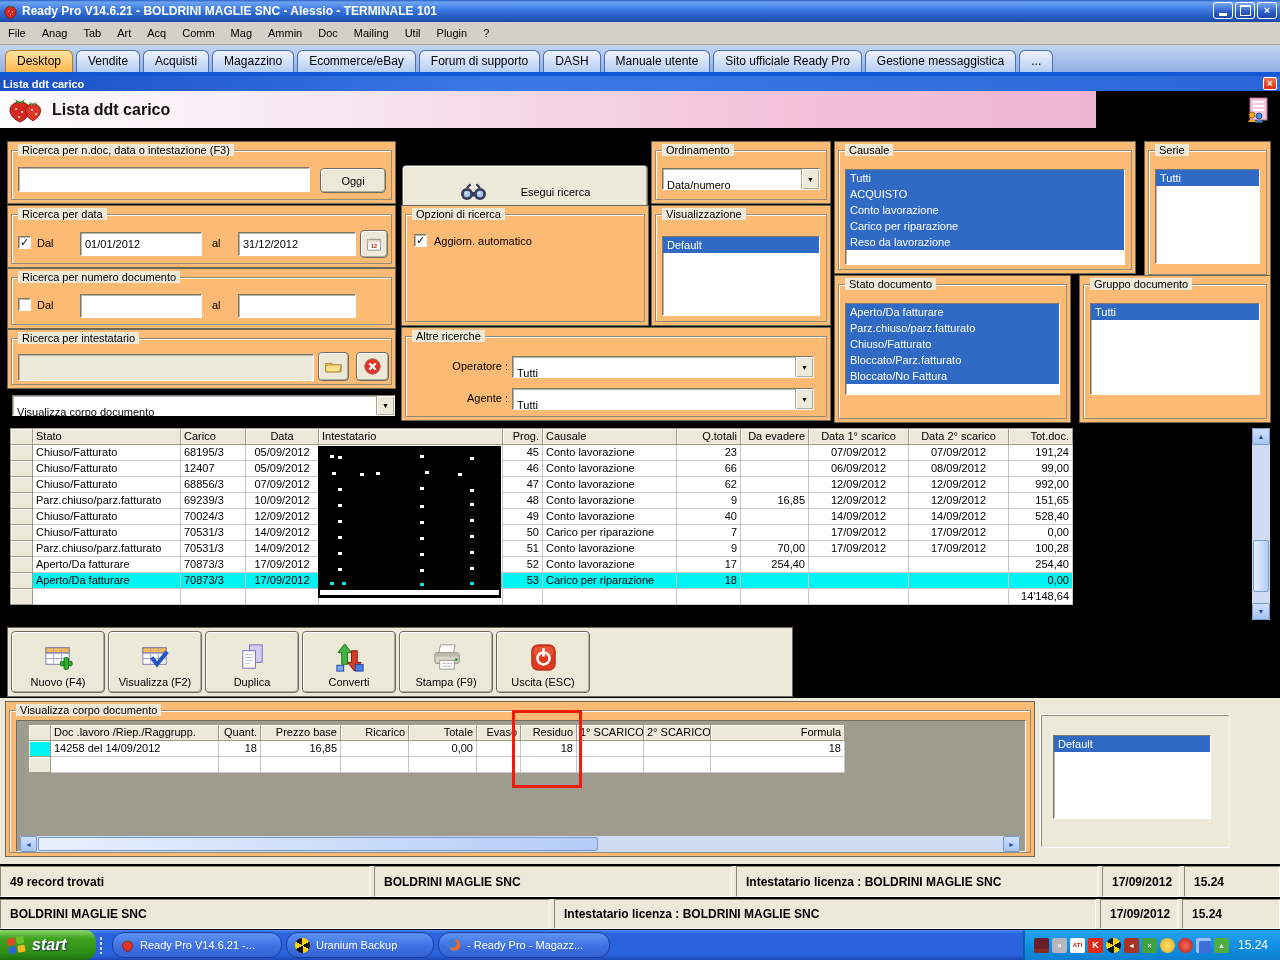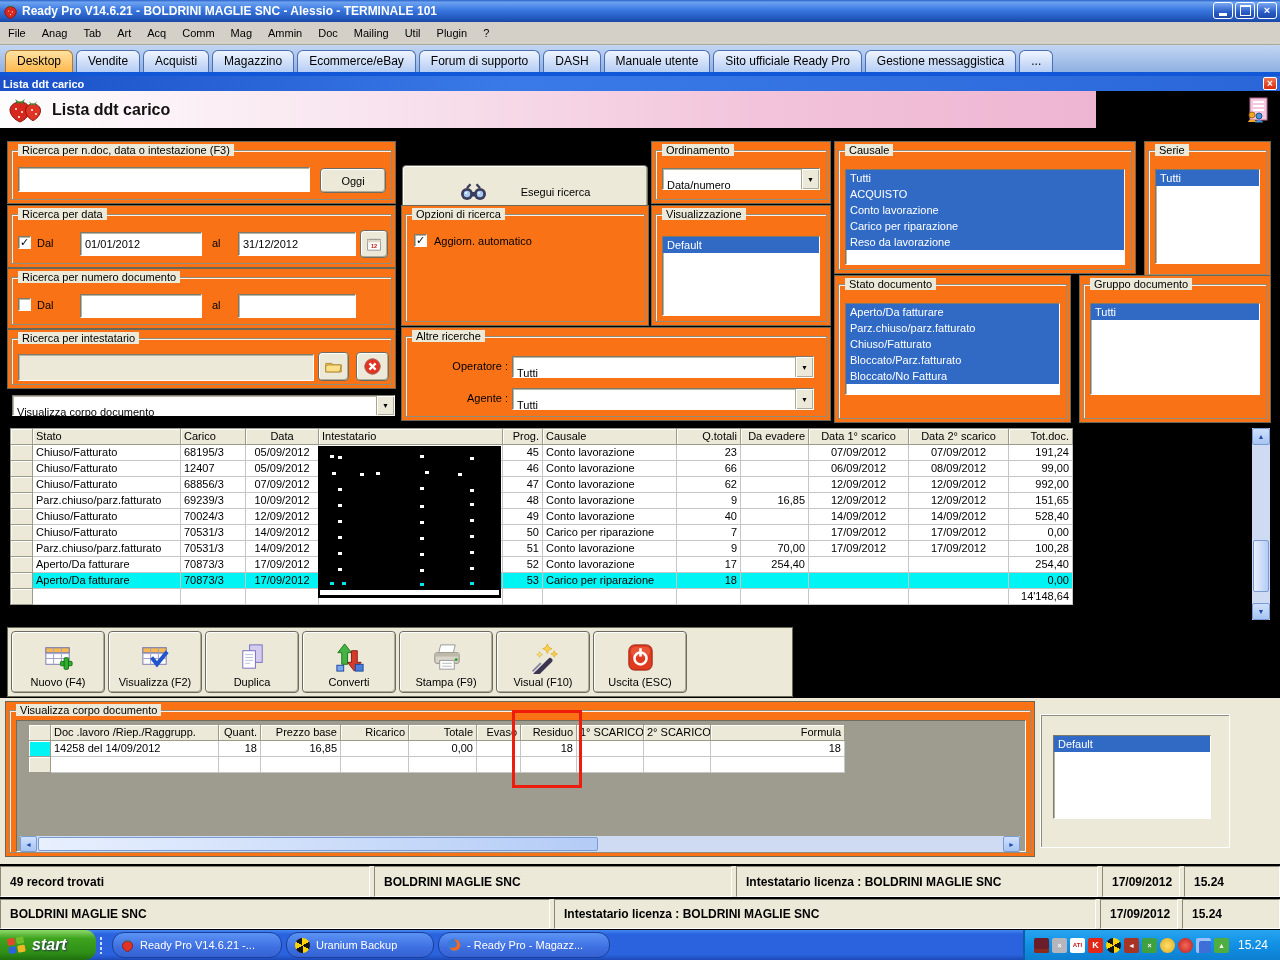--- a/index.html
+++ b/index.html
@@ -29,21 +29,21 @@
   .bluebar{left:0;top:72px;width:1280px;height:4px;background:#1058d8}
   
   .innerbar{left:0;top:76px;width:1280px;height:15px;background:linear-gradient(90deg,#1a50c8,#3a7ae8 40%,#2a66d8);
     color:#fff;font-weight:bold;display:flex;align-items:center;padding-left:3px;box-sizing:border-box}
   .innerclose{position:absolute;right:3px;top:1px;width:14px;height:13px;background:linear-gradient(180deg,#f0734e,#d82c10);
     border:1px solid #fff;border-radius:2px;color:#fff;font-size:10px;font-weight:bold;line-height:11px;text-align:center;box-sizing:border-box}
   .pinkheader{left:0;top:91px;width:1096px;height:37px;background:linear-gradient(90deg,#fefdfd 0%,#f8e3ee 35%,#f2c3da 70%,#eeb5d2 100%);
     display:flex;align-items:center}
   .pinkheader h1{font-size:16px;font-weight:bold;margin:0 0 0 52px;color:#111}
   
-  .gb{background:#f97316;box-shadow:0 0 0 1px #6a6857}
+  .gb{background:#fdba74;box-shadow:0 0 0 1px #6a6857}
   .gbb{position:absolute;left:3px;right:3px;top:8px;bottom:3px;border:1px solid #8f8d7c;box-shadow:inset 1px 1px 0 rgba(255,255,255,.9)}
   .lg{position:absolute;top:2px;left:10px;background:#ECE9D8;padding:0 4px;z-index:2;white-space:nowrap}
   
   .tb{background:#fff;border:1px solid;border-color:#7c7a6c #fff #fff #7c7a6c;box-shadow:inset 1px 1px 0 #b8b5a5;box-sizing:border-box;
     font-family:inherit;font-size:11px;padding:2px 4px;outline:none}
   .tb.dis{background:#ece9d8}
   .btn{background:#ECE9D8;border:1px solid #6e6c60;border-radius:4px;box-shadow:inset 1px 1px 0 #fff,inset -1px -1px 0 #b0ac9a;
     font-family:inherit;font-size:11px;color:#000;display:flex;align-items:center;justify-content:center;box-sizing:border-box;cursor:default}
   .cb{width:13px;height:13px;background:#fff;border:1px solid;border-color:#7c7a6c #fff #fff #7c7a6c;box-shadow:inset 1px 1px 0 #b8b5a5;
     display:inline-flex;align-items:center;justify-content:center;font-size:11px;line-height:1;box-sizing:border-box}
@@ -574,30 +574,20 @@
     <button class="btn tbtn">
       <svg width="33" height="33" viewBox="0 0 34 34">
           <polygon points="11,4 26,4 24,12 9,12" fill="#fff" stroke="#999"></polygon>
           <rect x="5" y="12" width="25" height="11" rx="2" fill="#d9d5c9" stroke="#8b887b"></rect>
           <rect x="5" y="12" width="25" height="4" fill="#bdb9ab"></rect>
           <circle cx="27" cy="19" r="1.6" fill="#3a9e3a"></circle>
           <rect x="10" y="20" width="15" height="9" fill="#fff" stroke="#999"></rect>
           <path d="M12.5 23h10M12.5 26h10" stroke="#bbb"></path>
         </svg>
       <span>Stampa (F9)</span>
-    </button>
-    <button class="btn tbtn">
-      <svg width="33" height="33" viewBox="0 0 34 34">
-          <rect x="3" y="25" width="26" height="5" rx="2.5" transform="rotate(-45 16 27)" fill="#3a3550"></rect>
-          <rect x="4" y="26" width="12" height="2" transform="rotate(-45 10 27)" fill="#8a84a8"></rect>
-          <path d="M21 3l1.4 3.4L25.8 8l-3.4 1.4L21 12.8 19.6 9.4 16.2 8l3.4-1.6Z" fill="#ffd24a" stroke="#d8a000" stroke-width=".6"></path>
-          <path d="M28 10l1 2.4 2.4 1-2.4 1L28 16.8 27 14.4 24.6 13.4 27 12.4Z" fill="#ffd24a" stroke="#d8a000" stroke-width=".6"></path>
-          <path d="M13 11l.9 2.1 2.1.9-2.1.9-.9 2.1-.9-2.1-2.1-.9 2.1-.9Z" fill="#ffe28a" stroke="#d8a000" stroke-width=".5"></path>
-        </svg>
-      <span>Visual (F10)</span>
     </button>
     <button class="btn tbtn">
       <svg width="33" height="33" viewBox="0 0 34 34">
           <rect x="5" y="4" width="24" height="26" rx="6" fill="#e0391f" stroke="#9a1f0a"></rect>
           <rect x="7" y="6" width="20" height="10" rx="5" fill="#f06a48" opacity=".55"></rect>
           <circle cx="17" cy="18" r="6.2" fill="none" stroke="#fff" stroke-width="2.6"></circle>
           <rect x="15.7" y="7.5" width="2.6" height="8.5" fill="#fff"></rect>
         </svg>
       <span>Uscita (ESC)</span>
     </button>

